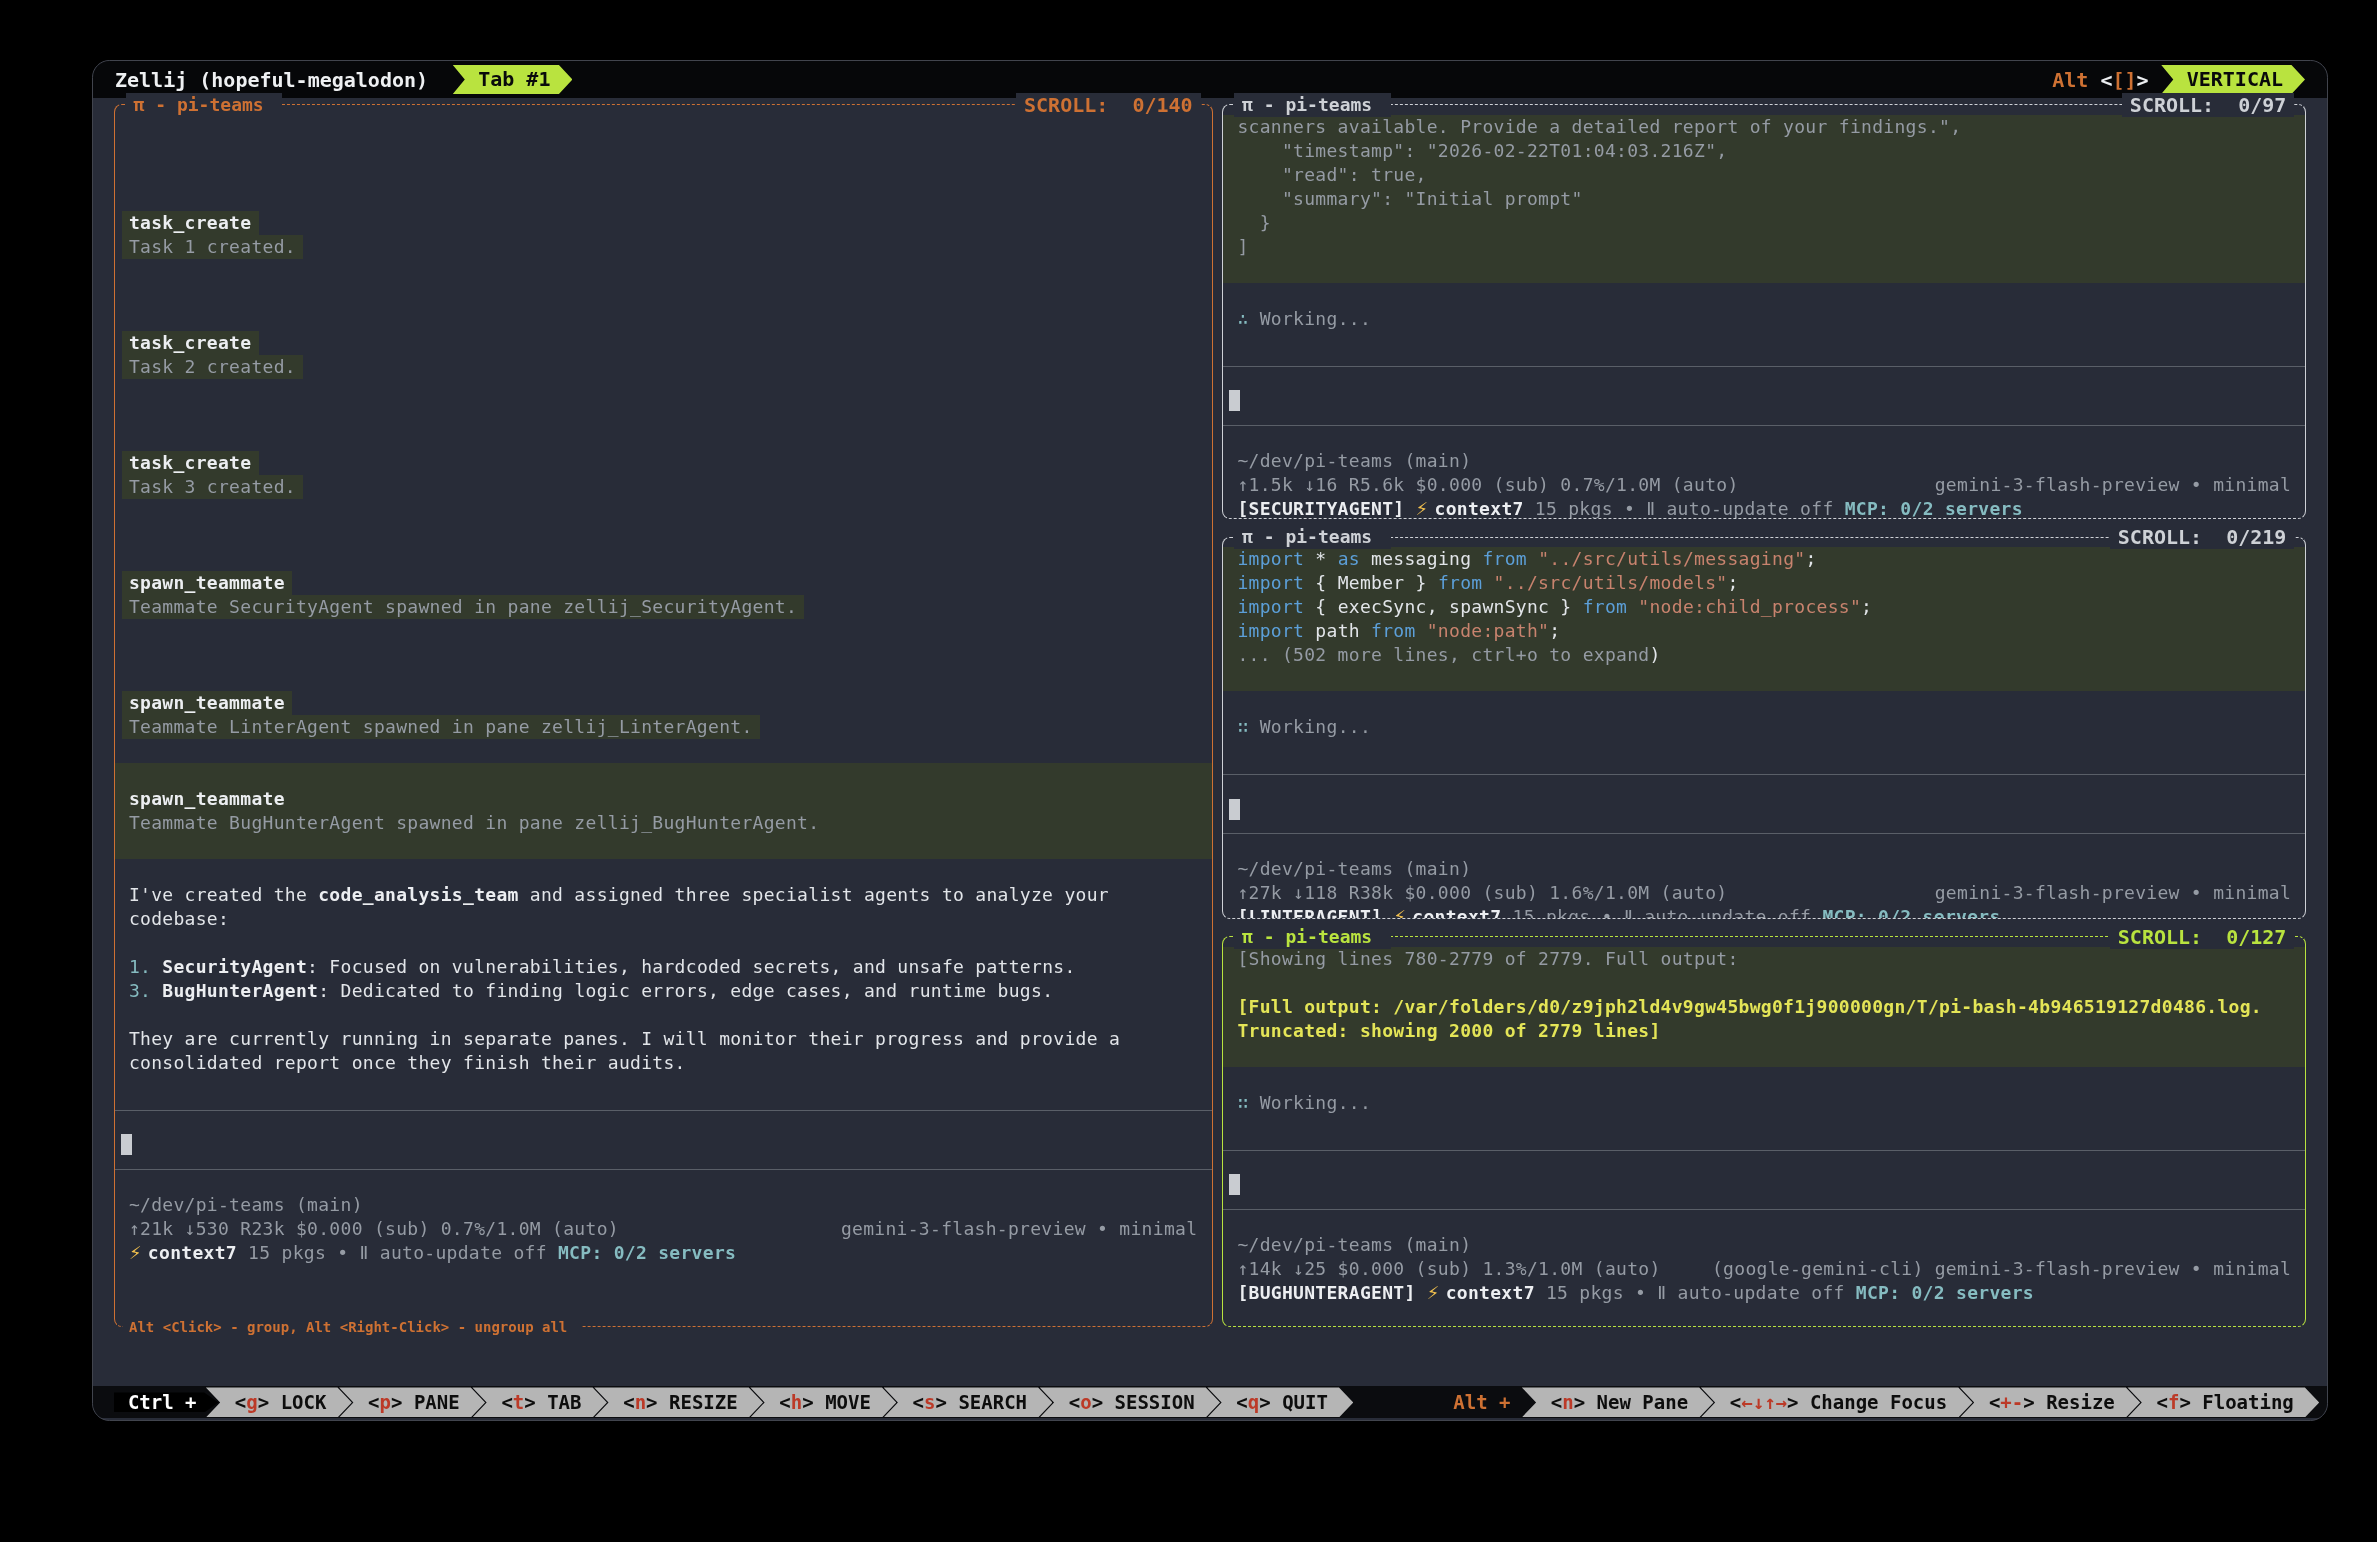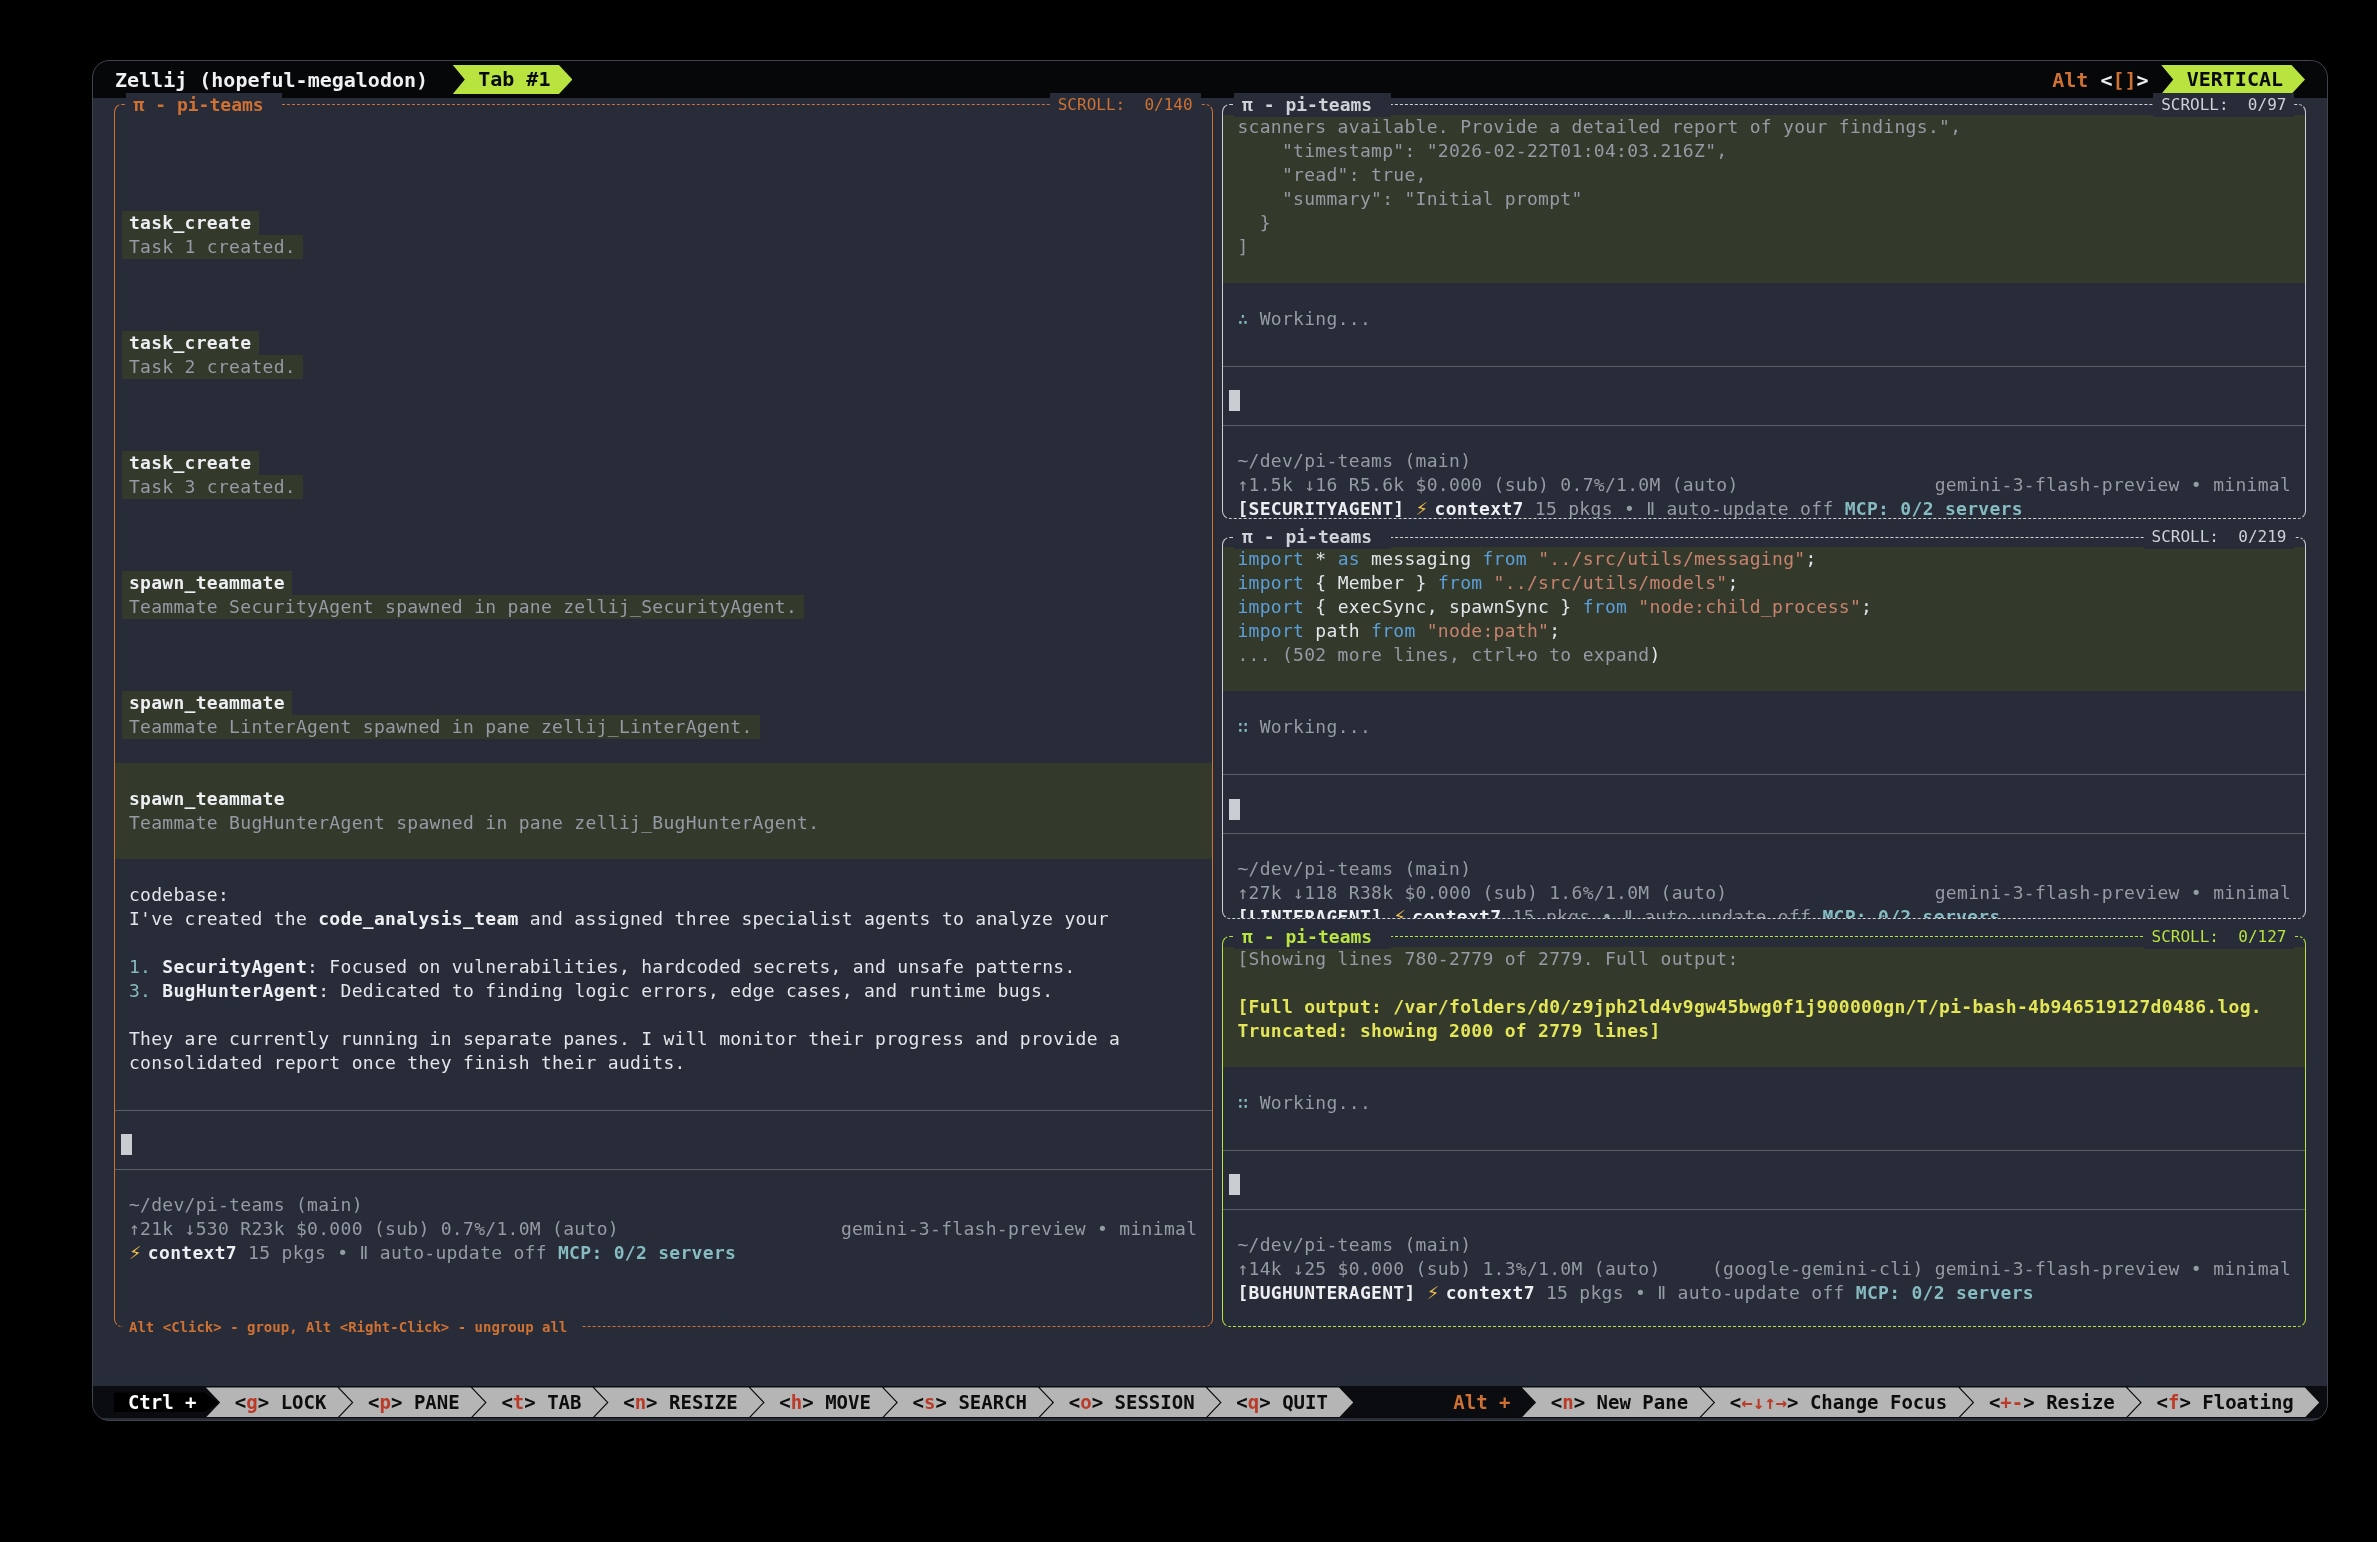--- a/index.html
+++ b/index.html
@@ -41,21 +41,21 @@
 
   
   .main{flex:1;position:relative;padding:6.4px 20.6px 0;display:flex;gap:9.5px;}
   .col-right{flex:1;display:flex;flex-direction:column;}
 
   .pane{position:relative;background:var(--bg);border:1.6px solid var(--bc);
     border-top-style:dashed;border-bottom-style:dashed;border-radius:8px;}
   .pane-title{position:absolute;top:-12.7px;left:11px;background:var(--bg);padding:0 8px;
     color:var(--bc);font-weight:bold;font-size:18px;line-height:24px;white-space:pre;}
   .pane-scroll{position:absolute;top:-12.7px;right:11px;background:var(--bg);padding:0 8px;
-    color:var(--bc);font-weight:normal;font-size:16px;line-height:24px;white-space:pre;text-align:center;}
+    color:var(--bc);font-weight:bold;font-size:20px;line-height:24px;white-space:pre;text-align:center;}
   .pane-hint{position:absolute;bottom:-12.7px;left:8px;background:var(--bg);padding:0 6.4px;
     font-size:14px;line-height:24px;font-weight:bold;white-space:pre;}
   .pane-content{padding:9.5px 14.3px 0;overflow:hidden;height:100%;}
 
   .pane-left{width:1099px;height:1223px;--bc:var(--or);}
   .pane-tr{height:415px;--bc:var(--bw);}
   .pane-mr{height:382px;margin-top:17.5px;--bc:var(--bw);}
   .pane-br{height:391px;margin-top:17.5px;--bc:var(--lime);}
 
   
@@ -138,22 +138,22 @@
           <div class="ln">&nbsp;</div>
           <div class="ln">&nbsp;</div>
           <div class="ln hl"><span class="sg wb">spawn_teammate</span></div>
           <div class="ln hl"><span class="sg g">Teammate LinterAgent spawned in pane zellij_LinterAgent.</span></div>
           <div class="ln">&nbsp;</div>
           <div class="ln fhl">&nbsp;</div>
           <div class="ln fhl"><span class="sg wb">spawn_teammate</span></div>
           <div class="ln fhl"><span class="sg g">Teammate BugHunterAgent spawned in pane zellij_BugHunterAgent.</span></div>
           <div class="ln fhl">&nbsp;</div>
           <div class="ln">&nbsp;</div>
+          <div class="ln"><span class="sg w">I've created the </span><span class="sg wb">code_analysis_team</span><span class="sg w"> and assigned three specialist agents to analyze your</span></div>
           <div class="ln"><span class="sg w">codebase:</span></div>
-          <div class="ln"><span class="sg w">I've created the </span><span class="sg wb">code_analysis_team</span><span class="sg w"> and assigned three specialist agents to analyze your</span></div>
           <div class="ln">&nbsp;</div>
           <div class="ln"><span class="sg tl">1. </span><span class="sg wb">SecurityAgent</span><span class="sg w">: Focused on vulnerabilities, hardcoded secrets, and unsafe patterns.</span></div>
           <div class="ln"><span class="sg tl">3. </span><span class="sg wb">BugHunterAgent</span><span class="sg w">: Dedicated to finding logic errors, edge cases, and runtime bugs.</span></div>
           <div class="ln">&nbsp;</div>
           <div class="ln"><span class="sg w">They are currently running in separate panes. I will monitor their progress and provide a</span></div>
           <div class="ln"><span class="sg w">consolidated report once they finish their audits.</span></div>
           <div class="ln">&nbsp;</div>
           <div class="ln sep"></div>
           <div class="ln"><span class="cursor"></span></div>
           <div class="ln sep"></div>

